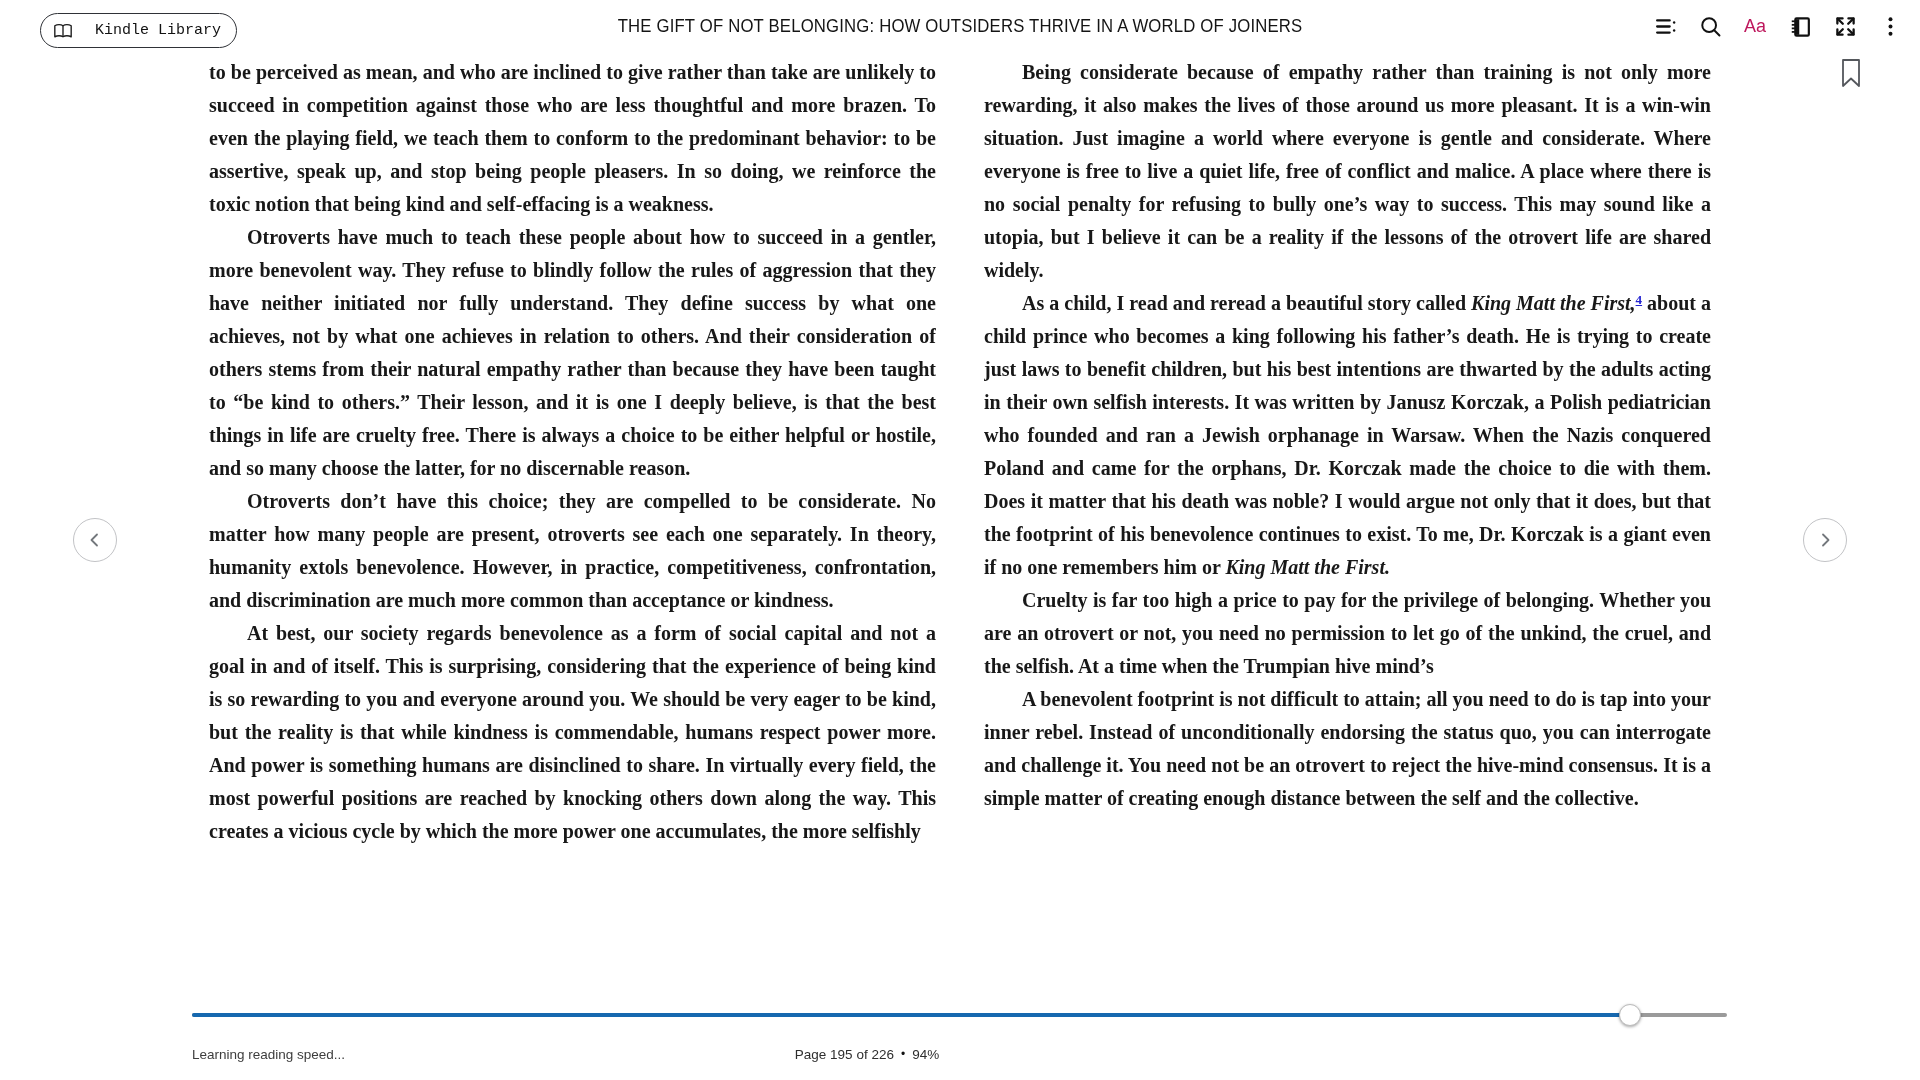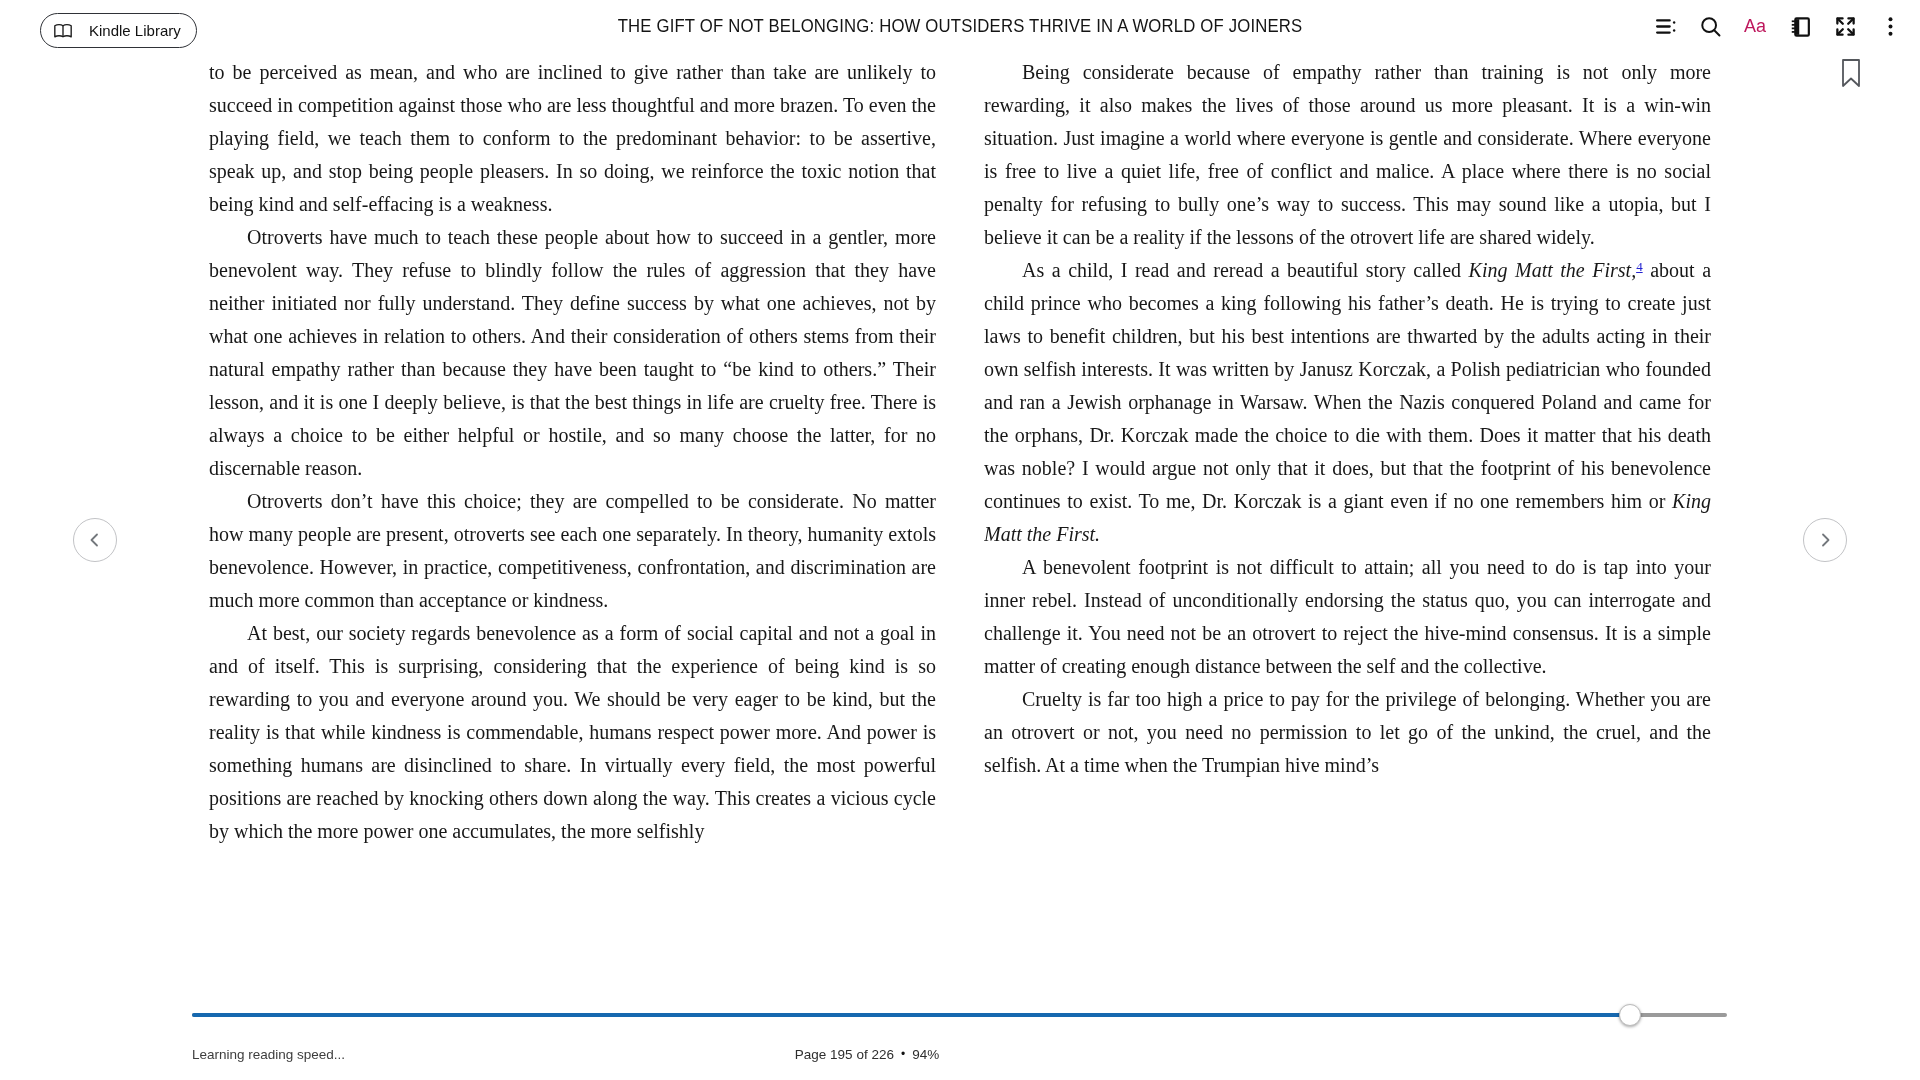--- a/index.html
+++ b/index.html
@@ -9,38 +9,38 @@
     --ink:#181818;
   }
   *{margin:0;padding:0;box-sizing:border-box;}
   html,body{width:1920px;height:1080px;overflow:hidden;background:#ffffff;
     font-family:"Liberation Sans",sans-serif;color:var(--ink);}
   .stage{position:relative;width:1920px;height:1080px;background:#fff;}
 
   
   .toolbar{position:absolute;top:0;left:0;width:1920px;height:52px;background:#fff;}
   .library-btn{position:absolute;left:40px;top:13px;height:35px;display:flex;align-items:center;
-    gap:16px;padding:0 15px 0 12px;border:1px solid #2f3237;border-radius:18px;background:#fff;
-    font-size:15px;color:#111;cursor:pointer;}
+    gap:22px;padding:0 15px 0 12px;border:1px solid #2f3237;border-radius:18px;background:#fff;
+    font-size:15px;color:#111;cursor:pointer;font-family:Liberation Mono, monospace;}
   .book-title{position:absolute;top:0;left:0;width:1920px;height:52px;display:flex;
     align-items:center;justify-content:center;}
   .book-title span{display:inline-block;transform:scaleX(.88);transform-origin:center;
     font-size:19px;letter-spacing:.2px;color:#141414;white-space:nowrap;}
   .tool-icons{position:absolute;right:14px;top:10px;height:32px;display:flex;align-items:center;gap:13px;}
   .icon-btn{width:32px;height:32px;display:flex;align-items:center;justify-content:center;
     background:transparent;border:none;cursor:pointer;color:#111;}
   .aa-label{font-size:18px;font-weight:500;color:#be185d;}
   .bookmark{position:absolute;left:1839px;top:58px;width:24px;height:32px;display:flex;
     align-items:flex-start;justify-content:center;background:transparent;border:none;cursor:pointer;}
 
   
   .page-text{position:absolute;left:209px;top:56px;width:1502px;height:920px;display:flex;gap:48px;}
   .col{width:727px;height:920px;overflow:hidden;
     font-family:"Liberation Serif","DejaVu Serif",serif;font-size:20px;line-height:33px;
-    color:var(--ink);text-align:justify;}
+    color:var(--ink);text-align:justify;font-weight:bold;}
   .para{margin:0;}
   .para.indent{text-indent:38px;}
   .para em{font-style:italic;}
   .para sup{font-size:13px;line-height:0;vertical-align:6px;}
   .para sup a{color:var(--footnote);text-decoration:underline;cursor:pointer;}
 
   
   .nav-btn{position:absolute;top:518px;width:44px;height:44px;border-radius:50%;
     border:1px solid #c2c3c6;background:#fff;display:flex;align-items:center;justify-content:center;
     cursor:pointer;color:#73777c;}
@@ -144,22 +144,22 @@
   <div class="page-text">
     <div class="col" id="left-col">
         <p class="para"><span>to be perceived as mean, and who are inclined to give rather than take are unlikely to succeed in competition against those who are less thoughtful and more brazen. To even the playing field, we teach them to conform to the predominant behavior: to be assertive, speak up, and stop being people pleasers. In so doing, we reinforce the toxic notion that being kind and self-effacing is a weakness.</span></p>
         <p class="para indent"><span>Otroverts have much to teach these people about how to succeed in a gentler, more benevolent way. They refuse to blindly follow the rules of aggression that they have neither initiated nor fully understand. They define success by what one achieves, not by what one achieves in relation to others. And their consideration of others stems from their natural empathy rather than because they have been taught to “be kind to others.” Their lesson, and it is one I deeply believe, is that the best things in life are cruelty free. There is always a choice to be either helpful or hostile, and so many choose the latter, for no discernable reason.</span></p>
         <p class="para indent"><span>Otroverts don’t have this choice; they are compelled to be considerate. No matter how many people are present, otroverts see each one separately. In theory, humanity extols benevolence. However, in practice, competitiveness, confrontation, and discrimination are much more common than acceptance or kindness.</span></p>
         <p class="para indent"><span>At best, our society regards benevolence as a form of social capital and not a goal in and of itself. This is surprising, considering that the experience of being kind is so rewarding to you and everyone around you. We should be very eager to be kind, but the reality is that while kindness is commendable, humans respect power more. And power is something humans are disinclined to share. In virtually every field, the most powerful positions are reached by knocking others down along the way. This creates a vicious cycle by which the more power one accumulates, the more selfishly</span></p>
       </div>
     <div class="col" id="right-col">
         <p class="para indent"><span>Being considerate because of empathy rather than training is not only more rewarding, it also makes the lives of those around us more pleasant. It is a win-win situation. Just imagine a world where everyone is gentle and considerate. Where everyone is free to live a quiet life, free of conflict and malice. A place where there is no social penalty for refusing to bully one’s way to success. This may sound like a utopia, but I believe it can be a reality if the lessons of the otrovert life are shared widely.</span></p>
         <p class="para indent"><span>As a child, I read and reread a beautiful story called </span><em>King Matt the First,</em><sup><a>4</a></sup><span> about a child prince who becomes a king following his father’s death. He is trying to create just laws to benefit children, but his best intentions are thwarted by the adults acting in their own selfish interests. It was written by Janusz Korczak, a Polish pediatrician who founded and ran a Jewish orphanage in Warsaw. When the Nazis conquered Poland and came for the orphans, Dr. Korczak made the choice to die with them. Does it matter that his death was noble? I would argue not only that it does, but that the footprint of his benevolence continues to exist. To me, Dr. Korczak is a giant even if no one remembers him or </span><em>King Matt the First.</em></p>
+        <p class="para indent"><span>Cruelty is far too high a price to pay for the privilege of belonging. Whether you are an otrovert or not, you need no permission to let go of the unkind, the cruel, and the selfish. At a time when the Trumpian hive mind’s</span></p>
         <p class="para indent"><span>A benevolent footprint is not difficult to attain; all you need to do is tap into your inner rebel. Instead of unconditionally endorsing the status quo, you can interrogate and challenge it. You need not be an otrovert to reject the hive-mind consensus. It is a simple matter of creating enough distance between the self and the collective.</span></p>
-        <p class="para indent"><span>Cruelty is far too high a price to pay for the privilege of belonging. Whether you are an otrovert or not, you need no permission to let go of the unkind, the cruel, and the selfish. At a time when the Trumpian hive mind’s</span></p>
       </div>
   </div>
 
   <button class="nav-btn nav-prev">
     <span>
       <svg width="18" height="18" viewBox="0 0 18 18" fill="none" stroke="#73777c" stroke-width="1.8" stroke-linecap="round" stroke-linejoin="round">
         <polyline points="11,3.5 5.5,9 11,14.5"></polyline>
       </svg>
     </span>
   </button>

